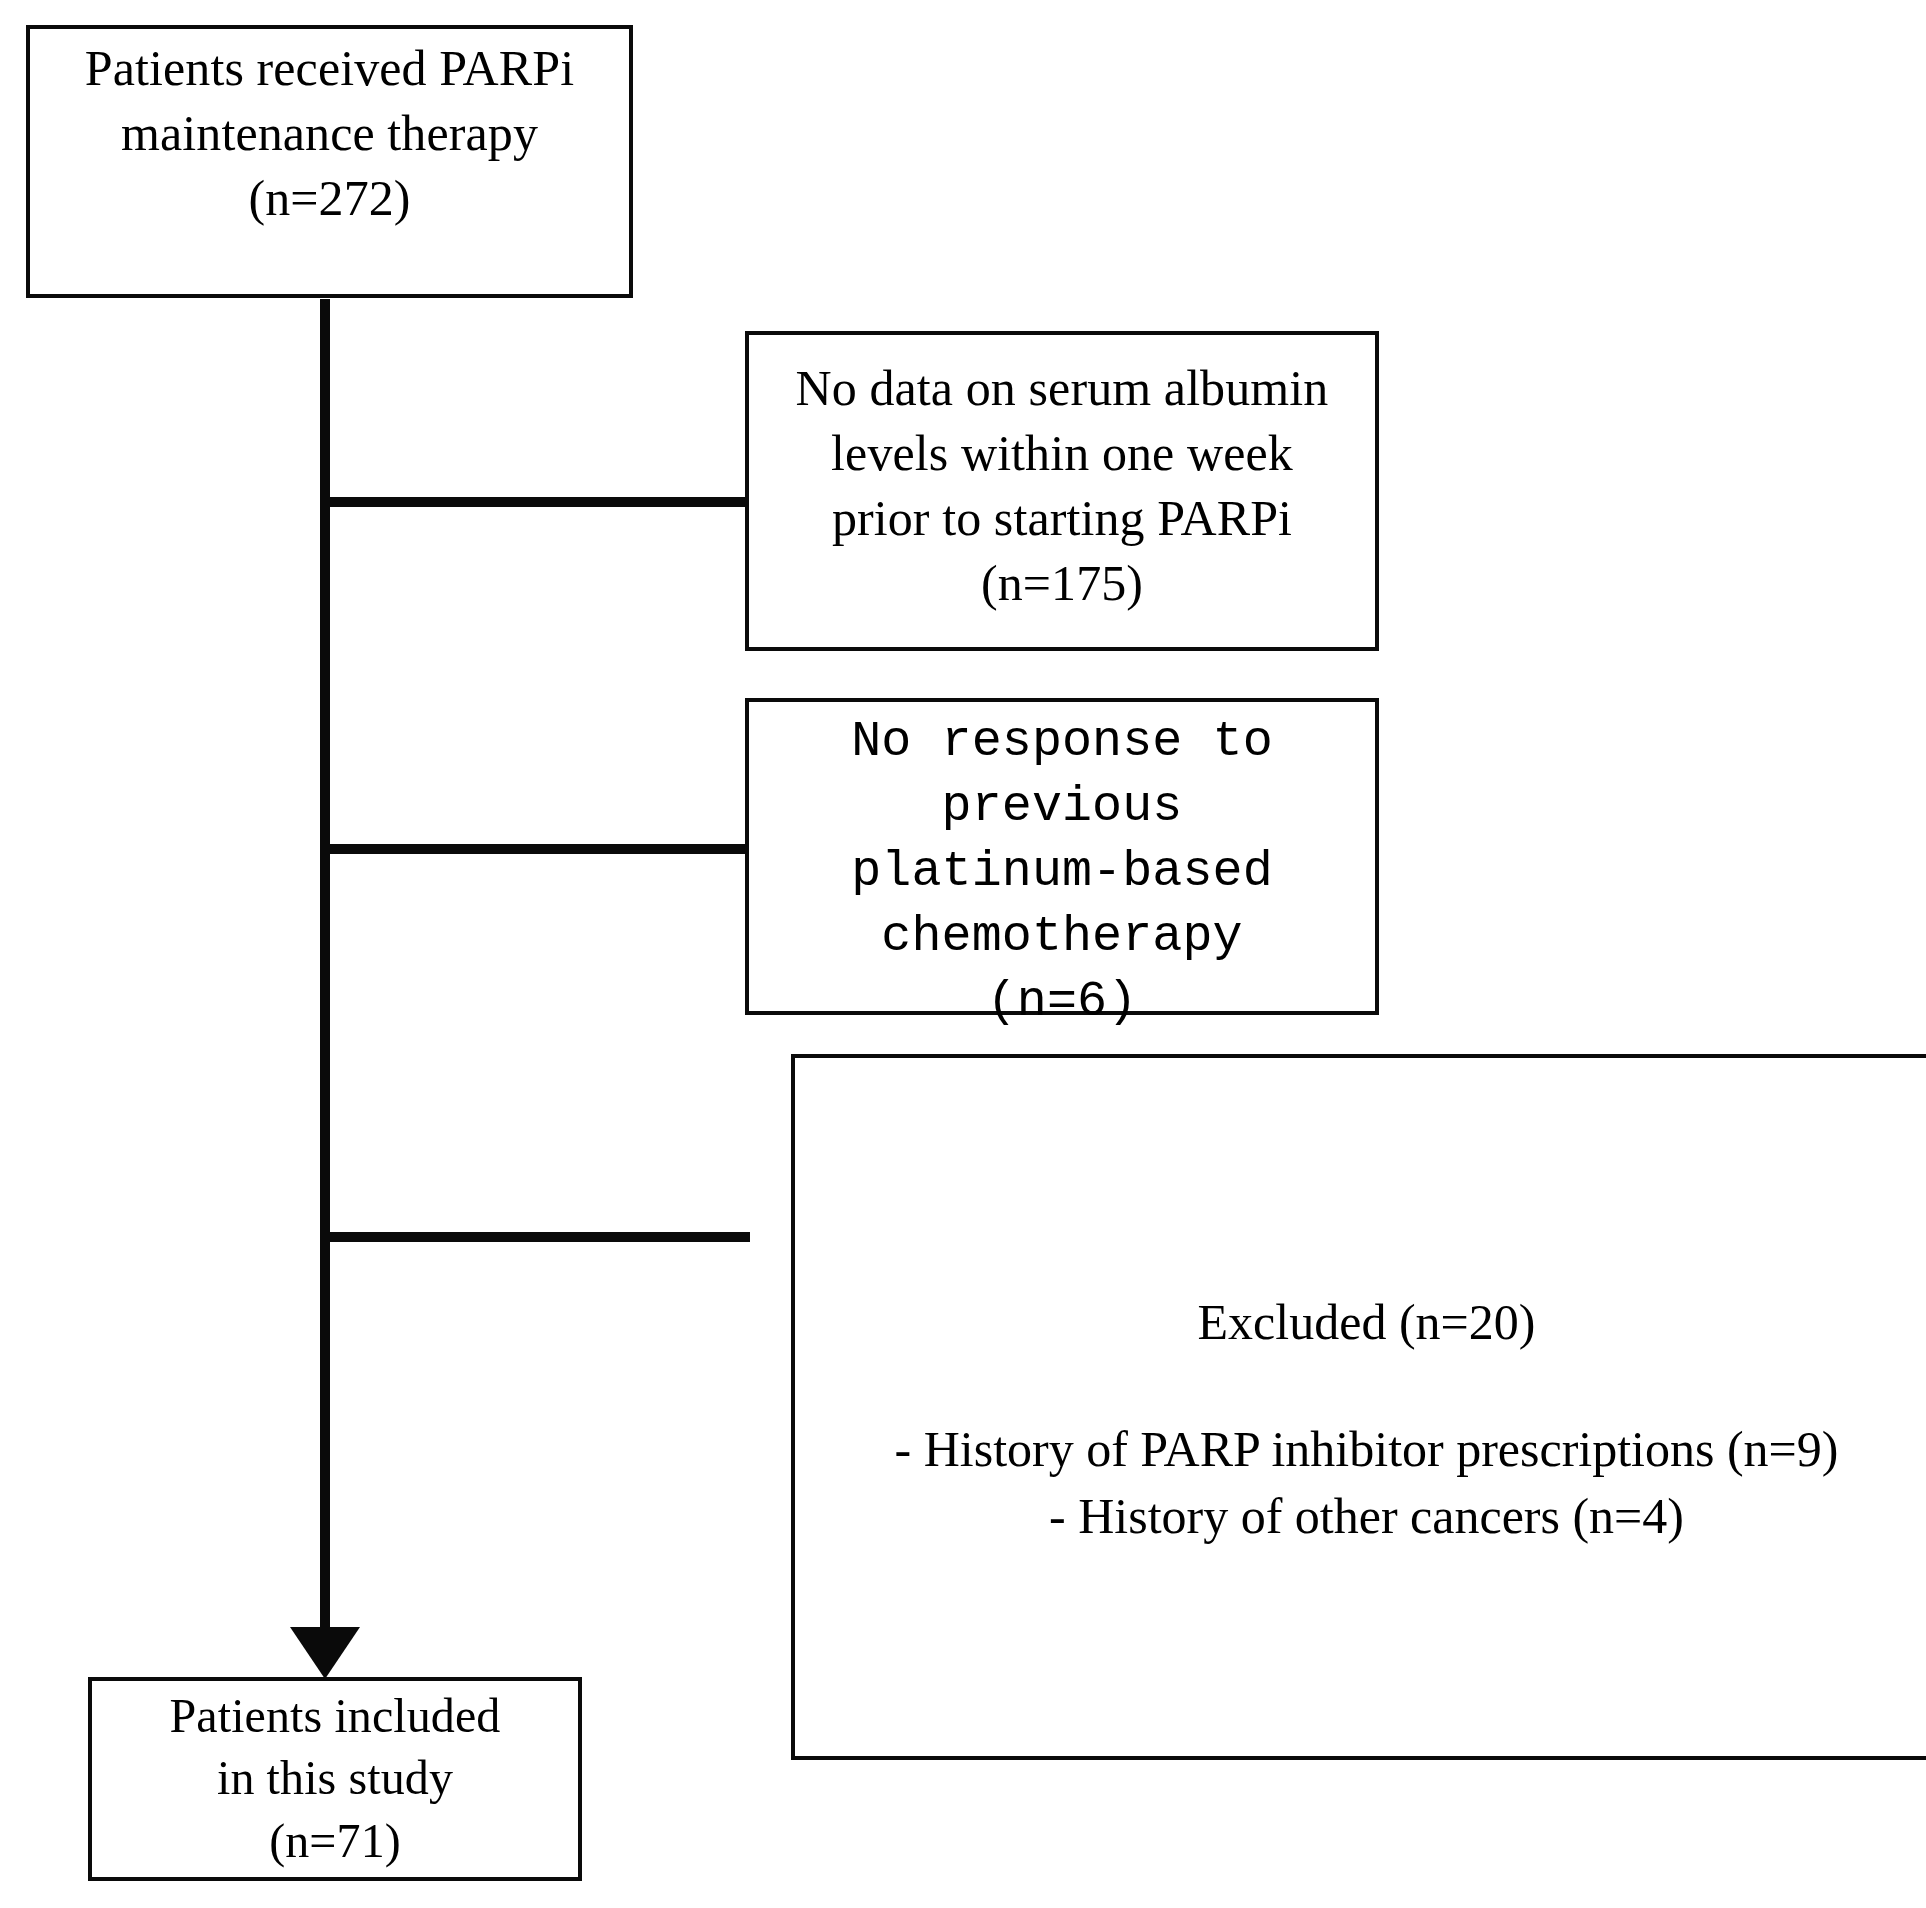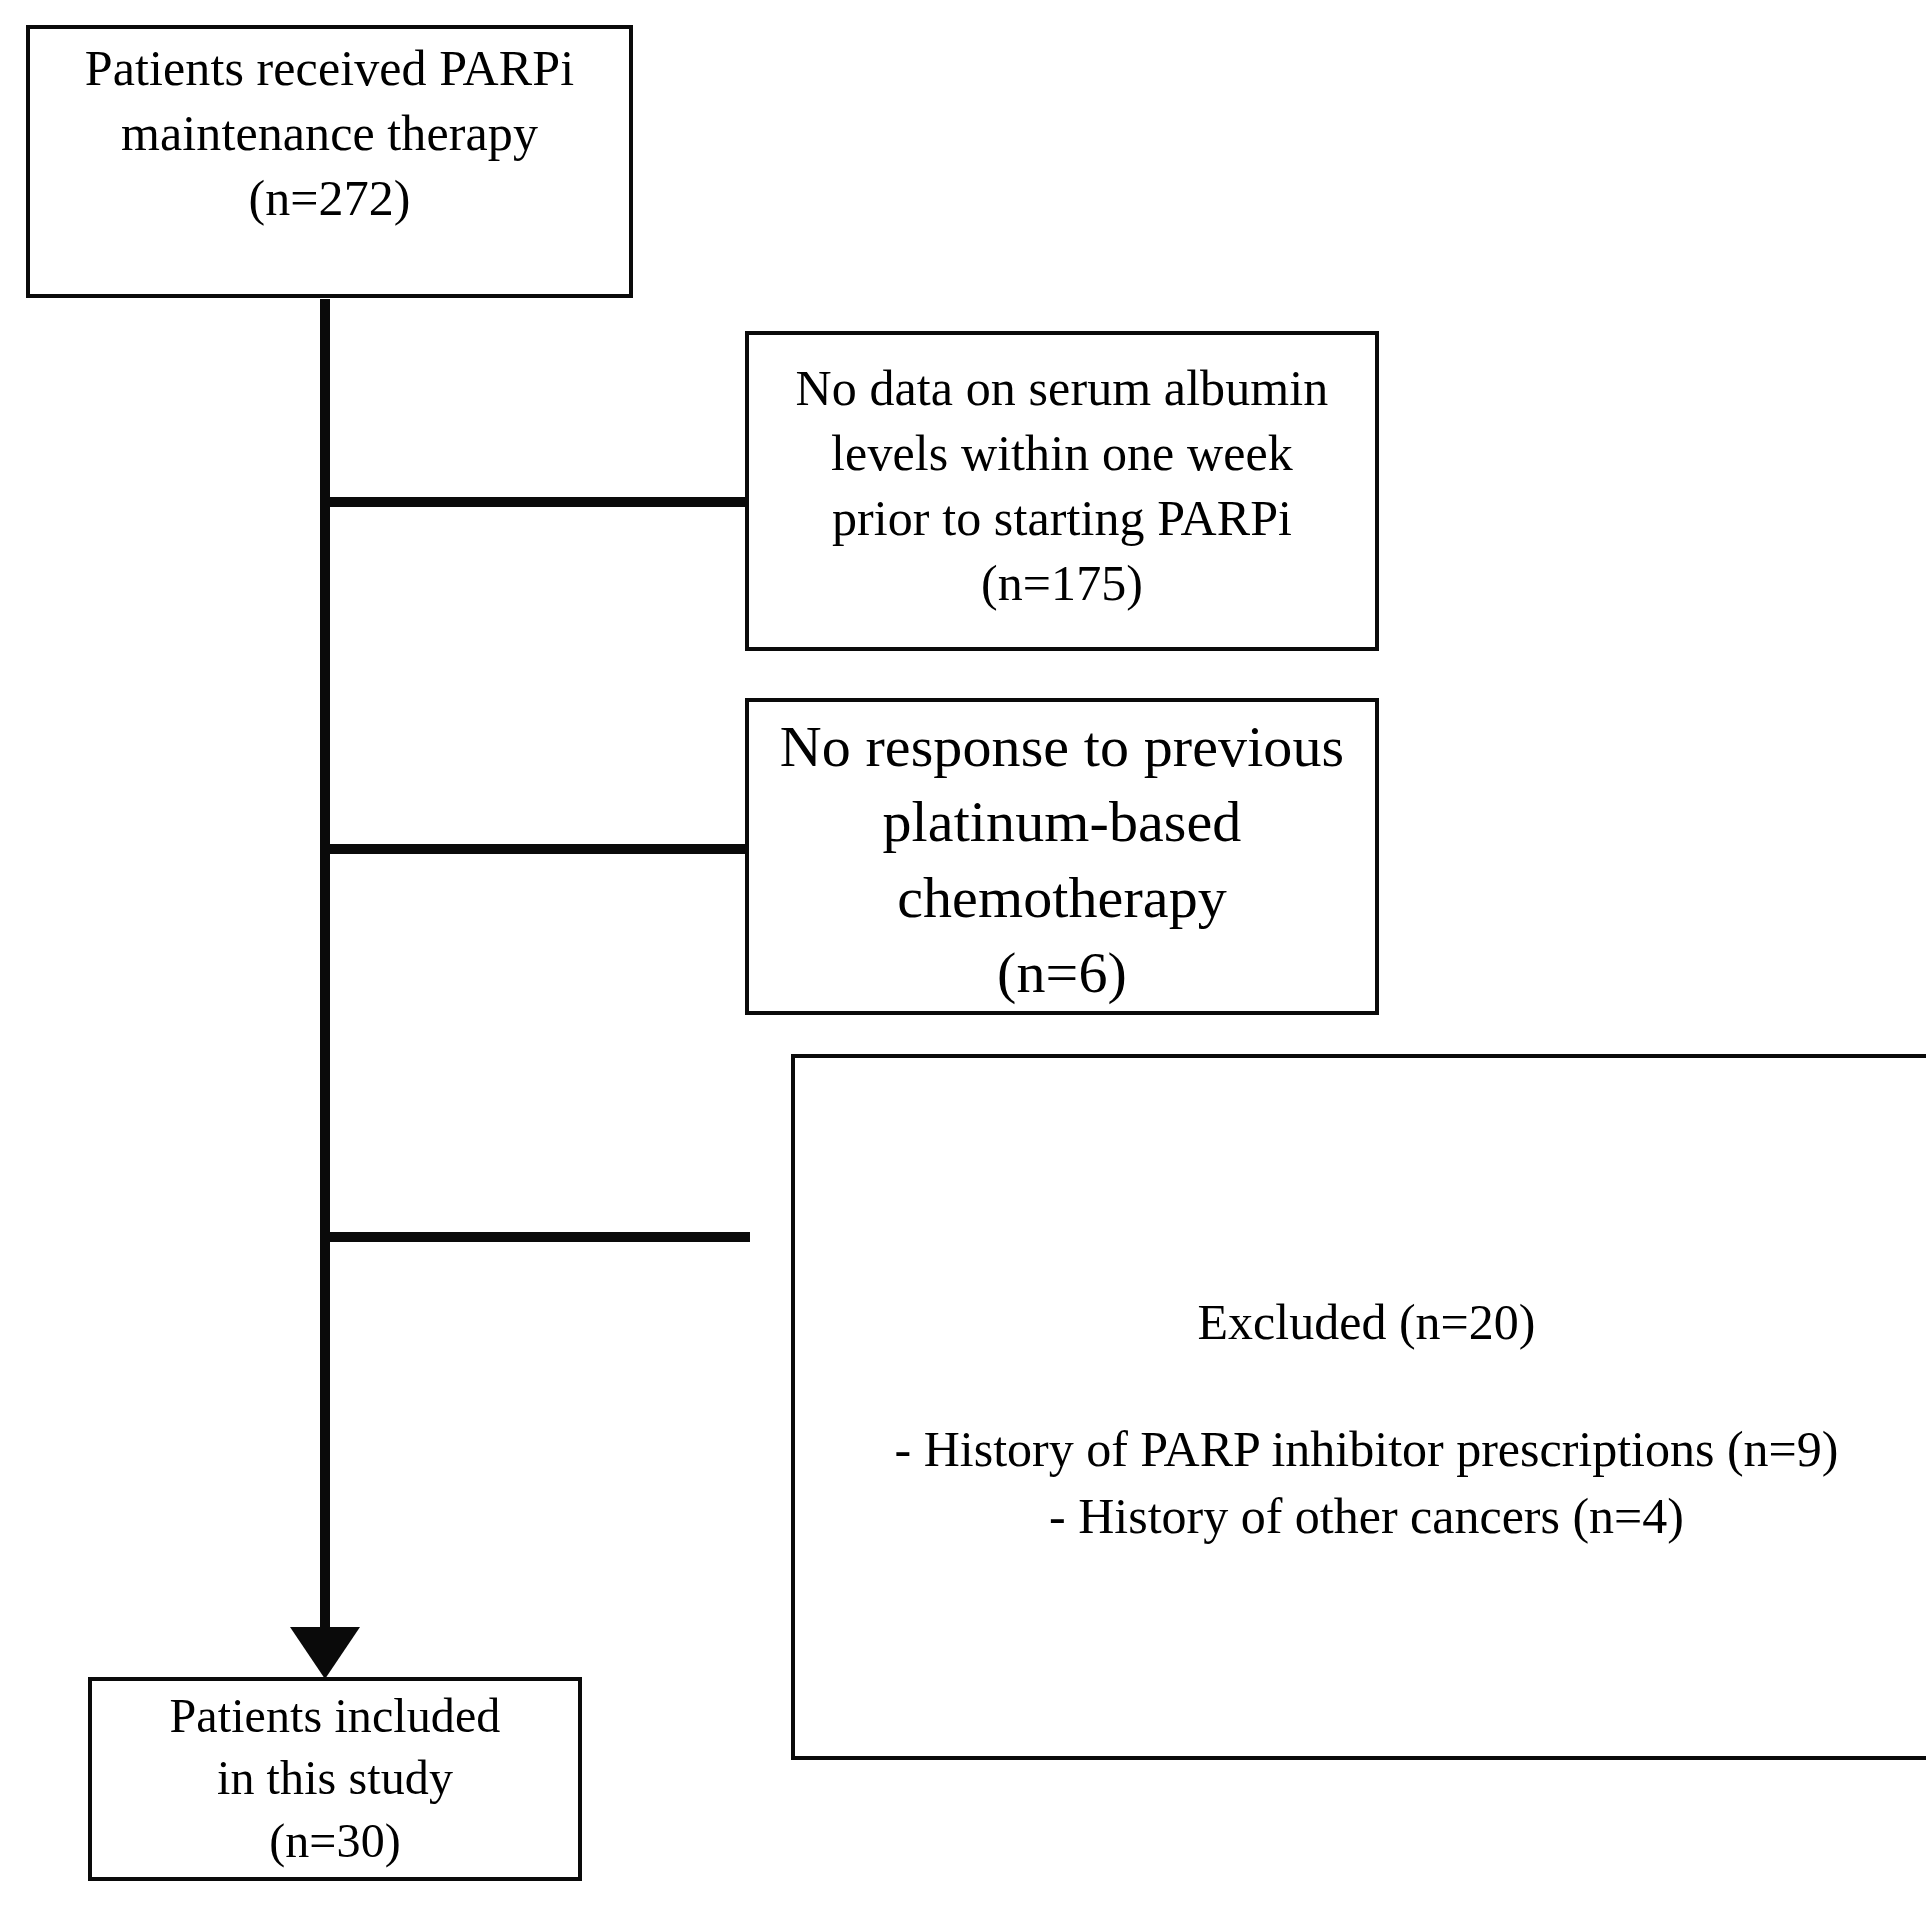--- a/index.html
+++ b/index.html
@@ -51,21 +51,21 @@
     width: 634px; height: 320px;
     padding: 21px 23px;
   }
   #node-exc-albumin .node-text { font-size: 50px; }
 
   #node-exc-platinum {
     left: 745px; top: 698px;
     width: 634px; height: 317px;
     padding: 6.8px 23px;
   }
-  #node-exc-platinum .node-text { font-size: 58px; }
+  #node-exc-platinum .node-text { font-size: 50px; font-family: Liberation Mono, monospace; }
 
   #node-exc-other {
     left: 745px; top: 1054px;
     width: 1151px; height: 706px;
     padding: 16.3px 20.4px;
     align-items: center;
     margin-left: 46px;
   }
   #node-exc-other .excluded-inner {
     width: 100%;
@@ -168,17 +168,17 @@
       <ul class="excluded-list">
         <li>-   History of PARP inhibitor prescriptions (n=9)</li>
         <li>-   History of other cancers (n=4)</li>
       </ul>
     </div>
   </div>
 
   <div class="node" id="node-included">
     <span class="node-text">Patients included
 in this study
-(n=30)</span>
+(n=71)</span>
   </div>
 
 </div>
 
 
 </body></html>

